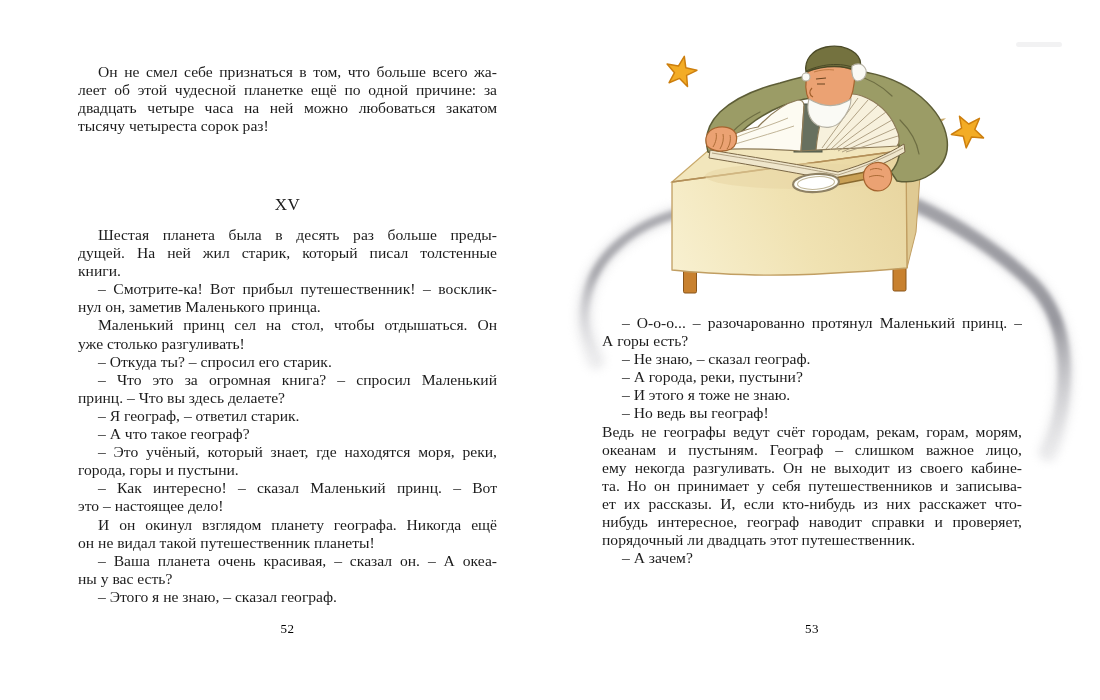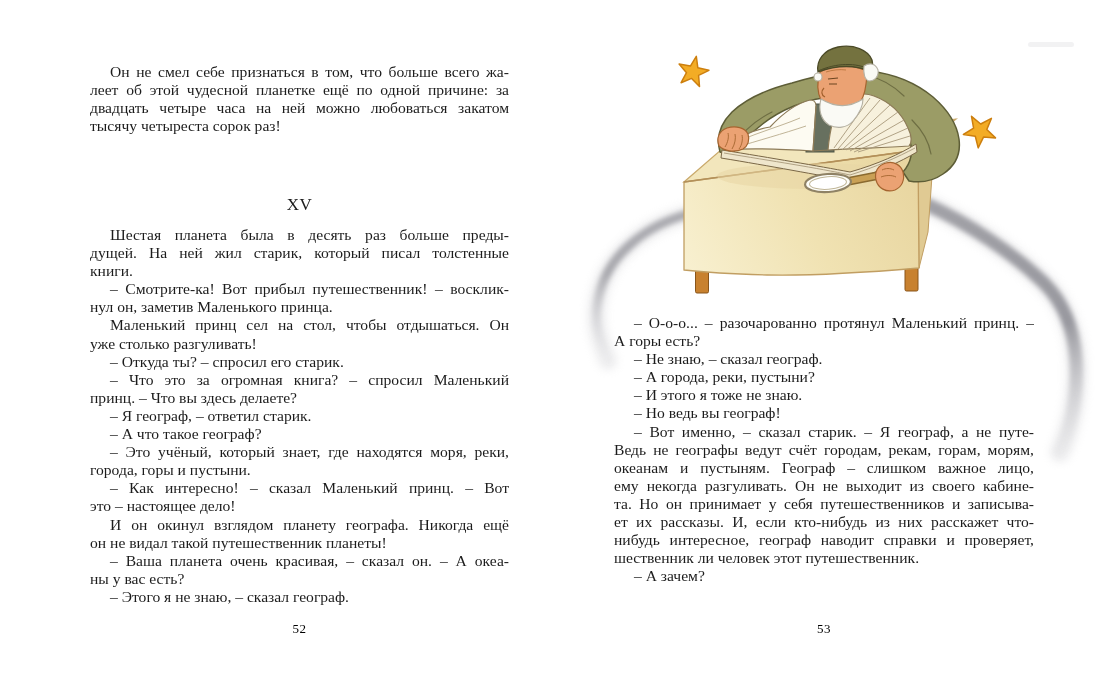--- a/index.html
+++ b/index.html
@@ -1,21 +1,21 @@
 <!DOCTYPE html>
 <html style="--text: #1c1c1c; --star_fill: #f3ac25; --star_stroke: #cd7f0e; --jacket: #9b9c66; --jacket_line: #5d5d36; --cap: #74723f; --skin: #eba273; --skin_line: #a5642f; --beard: #fafaf5; --vest: #67705f; --desk_top: #f2e6bc; --desk_front: #f0e2b2; --desk_side: #e0ca93; --desk_line: #bb9759; --desk_leg: #c8812f; --book_page: #fdfbf2; --book_edge: #7a6746; --planet_gray: #97979d; --magnifier_handle: #c9a055;"><head>
 <meta charset="utf-8">
 <style>
   html,body{margin:0;padding:0;}
   body{
     width:1100px;height:700px;position:relative;overflow:hidden;
     background:#ffffff;
     font-family:"Liberation Serif", serif;
   }
-  .spread{position:absolute;inset:0;margin-left:12px;}
+  .spread{position:absolute;inset:0;}
   .textcol{
     position:absolute;width:419px;
     font-family:"Liberation Serif", serif;
     font-size:15.6px;color:var(--text,#1c1c1c);
   }
   .line{
     --lh:18.1px;
     line-height:var(--lh);height:var(--lh);
     text-align:justify;text-align-last:justify;
     overflow:hidden;white-space:normal;
@@ -203,26 +203,25 @@
       <polygon class="star" points="959.5,116.3 968.7,124.0 979.4,118.4 974.8,129.5 983.5,137.9 971.5,137.1 966.2,147.9 963.3,136.2 951.4,134.5 961.6,128.2"></polygon>
     </svg>
 
     <div class="textcol" id="right-col">
         <div class="line first">– О-о-о... – разочарованно протянул Маленький принц. –</div>
         <div class="line last">А горы есть?</div>
         <div class="line first last">– Не знаю, – сказал географ.</div>
         <div class="line first last">– А города, реки, пустыни?</div>
         <div class="line first last">– И этого я тоже не знаю.</div>
         <div class="line first last">– Но ведь вы географ!</div>
-        <div class="line first">– Вот именно, – сказал старик. – Я географ, а не путе-</div>
         <div class="line">Ведь не географы ведут счёт городам, рекам, горам, морям,</div>
         <div class="line">океанам и пустыням. Географ – слишком важное лицо,</div>
         <div class="line">ему некогда разгуливать. Он не выходит из своего кабине-</div>
         <div class="line">та. Но он принимает у себя путешественников и записыва-</div>
         <div class="line">ет их рассказы. И, если кто-нибудь из них расскажет что-</div>
         <div class="line">нибудь интересное, географ наводит справки и проверяет,</div>
-        <div class="line last">шественник ли человек этот путешественник.</div>
+        <div class="line last">порядочный ли двадцать этот путешественник.</div>
         <div class="line first last">– А зачем?</div>
       </div>
 
     <div class="pagenum" id="pn-right">53</div>
   </section>
 </div>
 
 </body></html>

